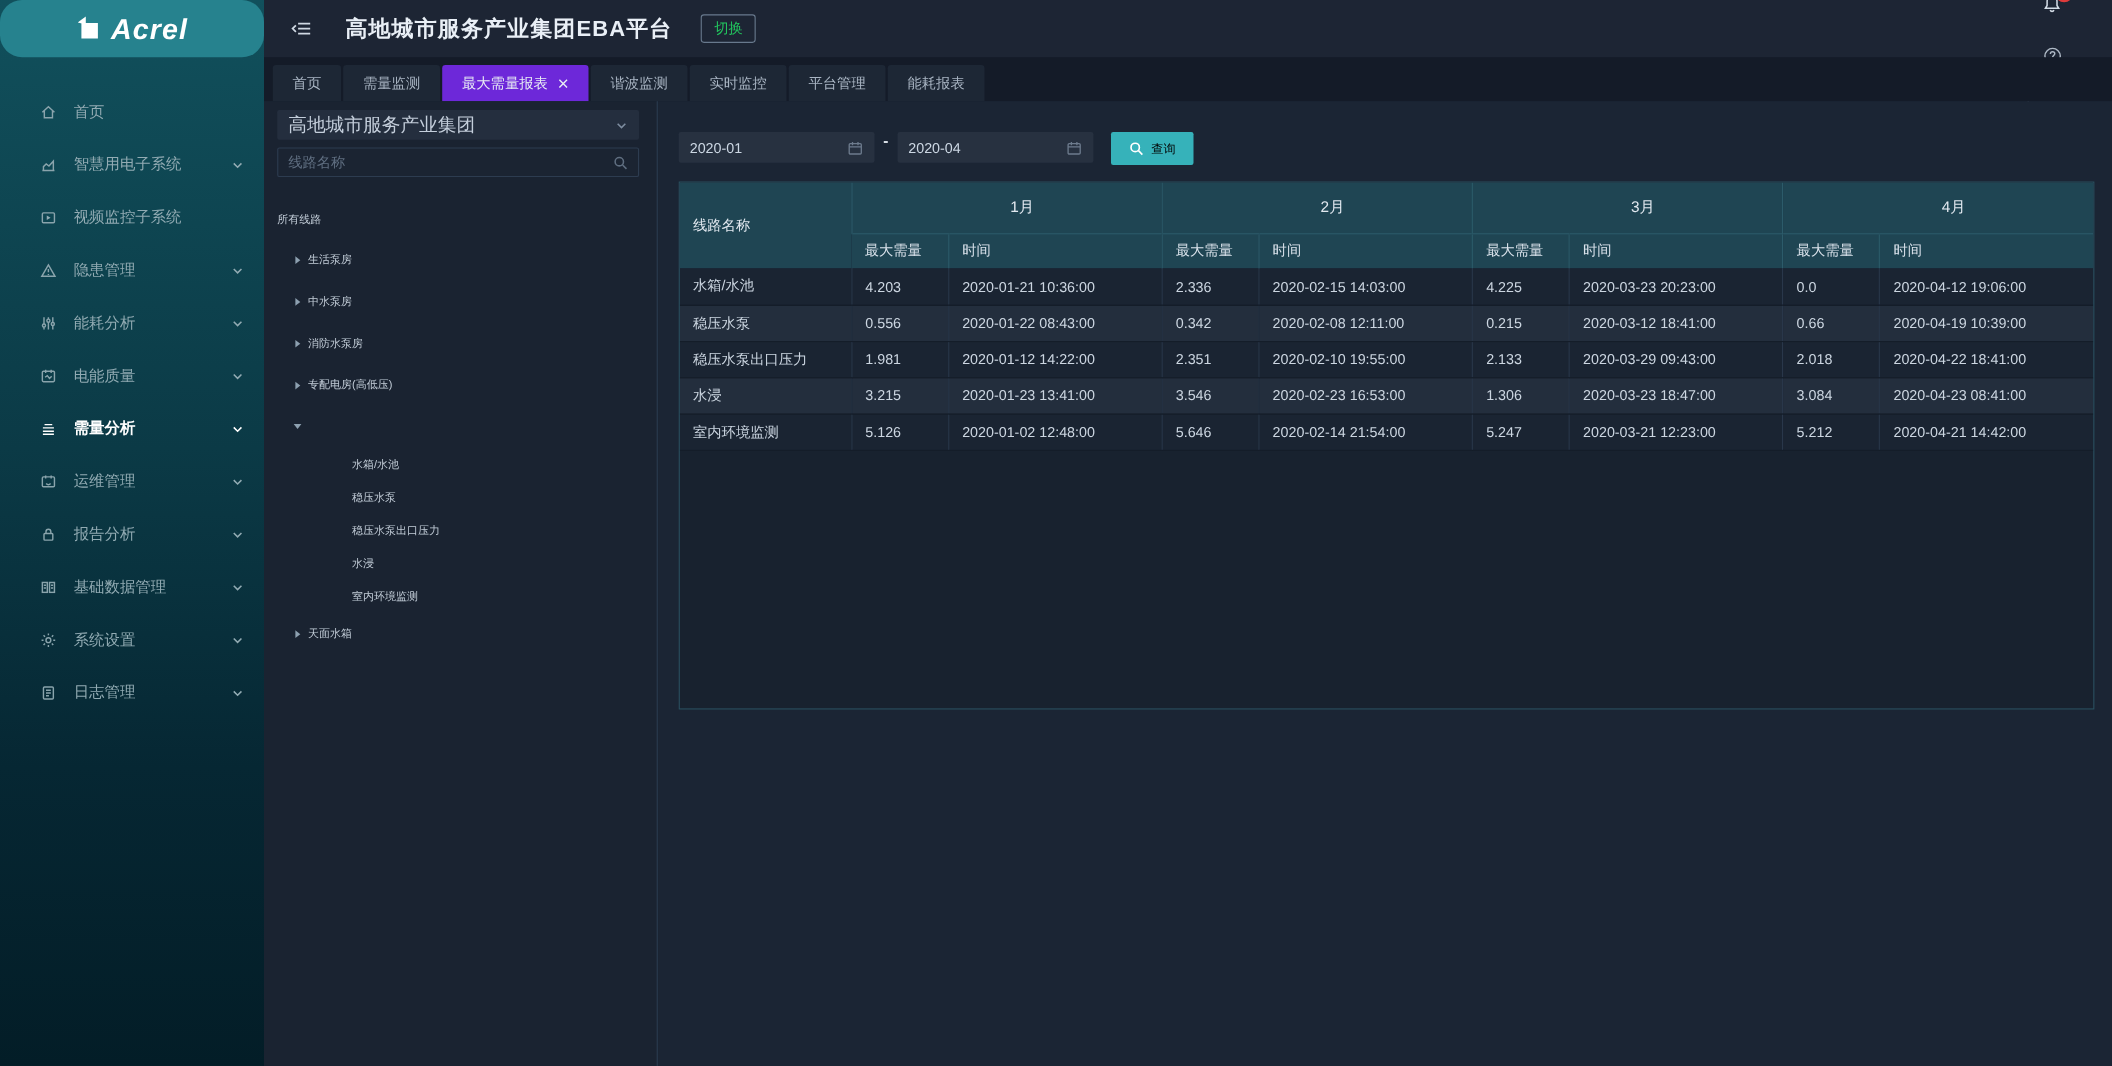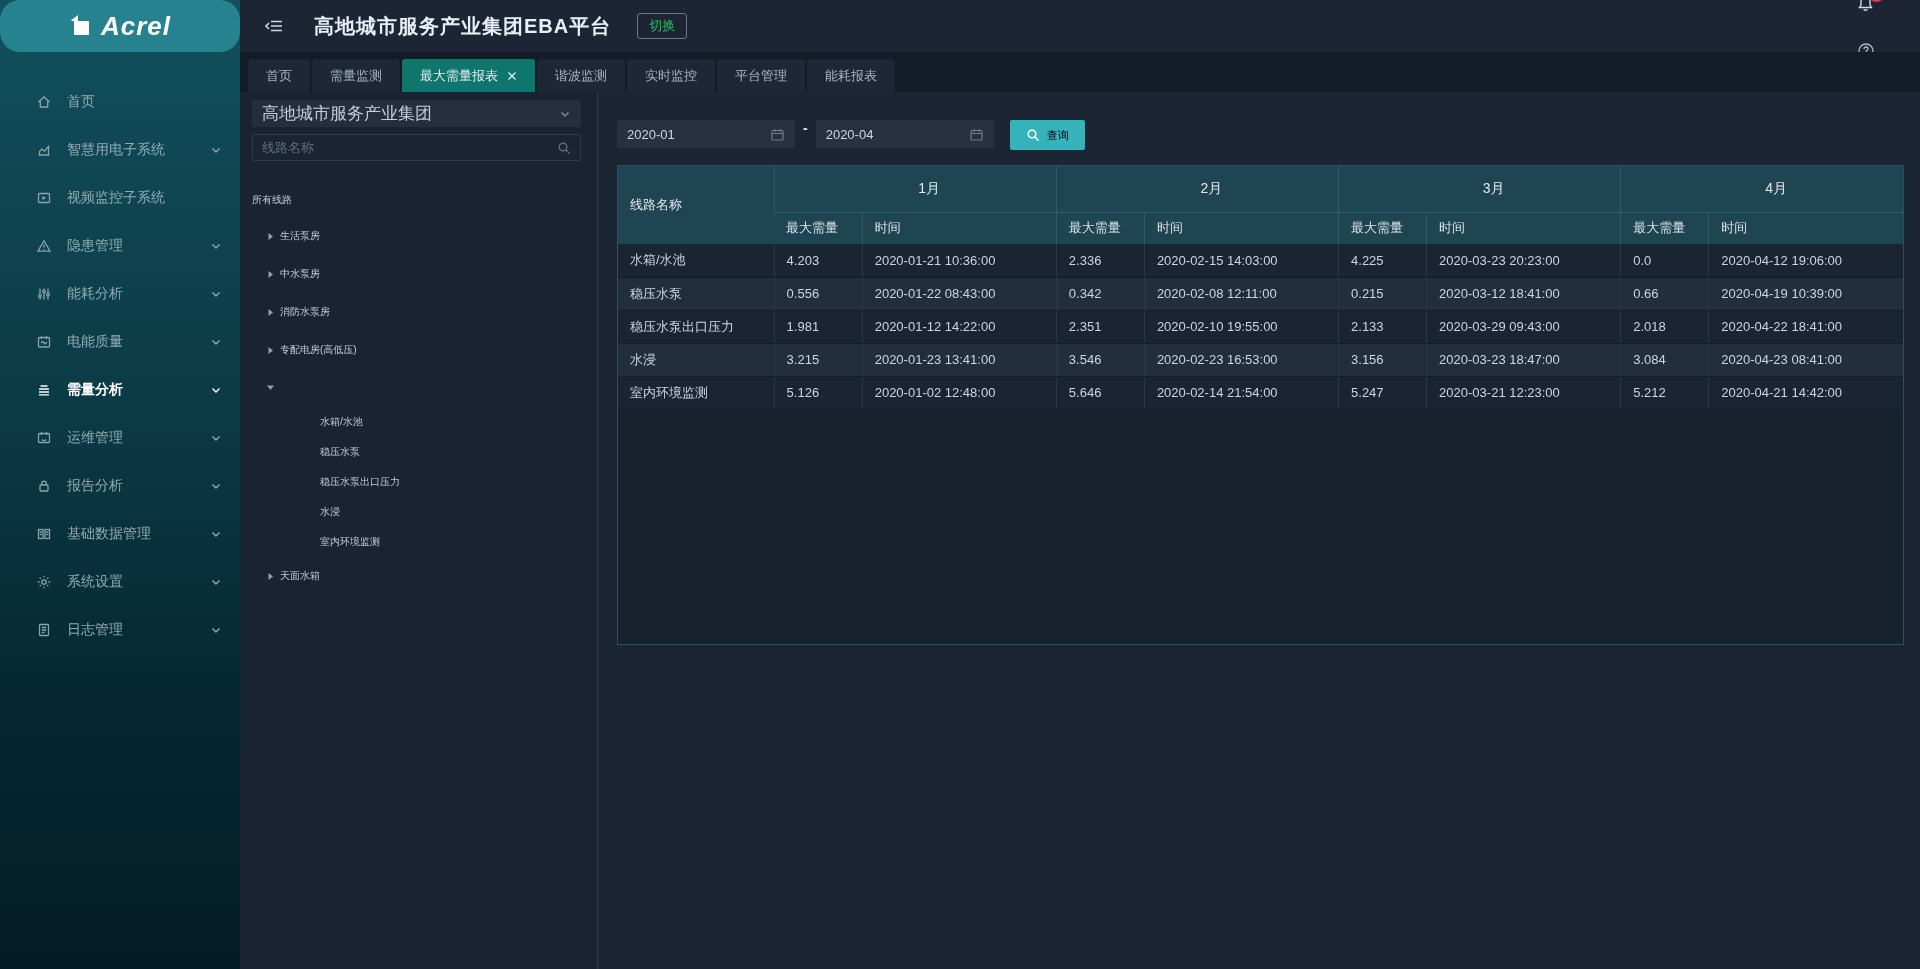--- a/index.html
+++ b/index.html
@@ -36,21 +36,21 @@
   .bell-wrap { position:relative; }
   .badge { position:absolute; top:-9px; right:-11px; min-width:17px; height:17px; padding:0 4px;
     background:#de3b3b; color:#fff; font-size:11px; border-radius:9px;
     display:flex; align-items:center; justify-content:center; }
 
   
   .tabbar { position:absolute; left:240px; top:52px; right:0; height:40px; background:#141b28;
     display:flex; align-items:flex-end; padding-left:8px; gap:2px; }
   .tab { height:33px; padding:0 18px; background:#1d2735; color:#a9b5c3; font-size:13px;
     display:flex; align-items:center; gap:9px; border-radius:3px 3px 0 0; cursor:pointer; white-space:nowrap; }
-  .tab.active { background:#0f766e; color:#e8edf4; }
+  .tab.active { background:#6d28d9; color:#e8edf4; }
 
   
   .tree-panel { position:absolute; left:240px; top:92px; width:358px; bottom:0;
     background:#1a2331; border-right:1px solid #2b3c50; }
   .org-select { margin:8px 16px 0 12px; height:27px; background:#242e3e; border-radius:2px;
     display:flex; align-items:center; padding:0 10px; font-size:17px; color:#c4cedb; cursor:pointer; }
   .org-select .chev { margin-left:auto; }
   .line-search { margin:7px 16px 0 12px; height:27px; background:#1b2432; border:1px solid #2d3c50;
     border-radius:2px; display:flex; align-items:center; padding:0 9px; }
   .line-search input { flex:1; background:transparent; border:none; outline:none; color:#c4cedb;
@@ -513,21 +513,21 @@
             <td>2020-03-29 09:43:00</td>
             <td>2.018</td>
             <td>2020-04-22 18:41:00</td>
           </tr>
           <tr>
             <td>水浸</td>
             <td>3.215</td>
             <td>2020-01-23 13:41:00</td>
             <td>3.546</td>
             <td>2020-02-23 16:53:00</td>
-            <td>3.156</td>
+            <td>1.306</td>
             <td>2020-03-23 18:47:00</td>
             <td>3.084</td>
             <td>2020-04-23 08:41:00</td>
           </tr>
           <tr>
             <td>室内环境监测</td>
             <td>5.126</td>
             <td>2020-01-02 12:48:00</td>
             <td>5.646</td>
             <td>2020-02-14 21:54:00</td>

